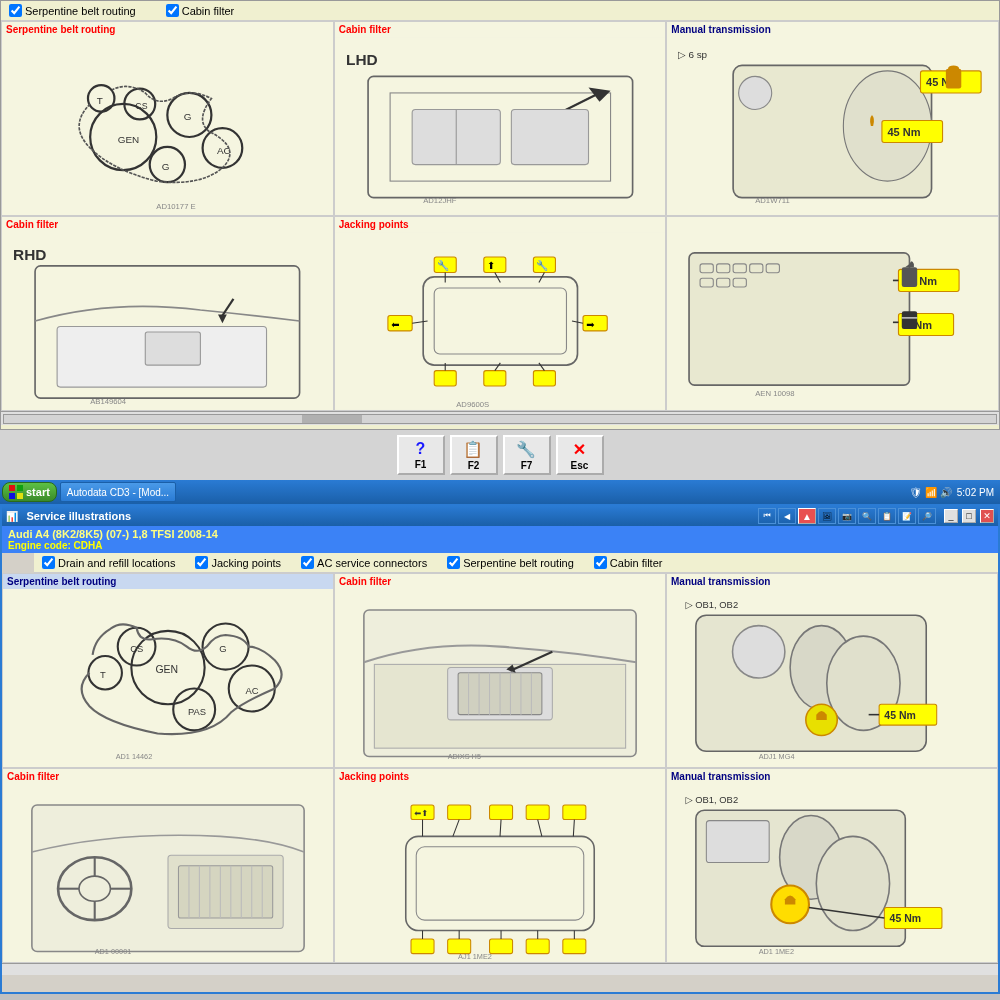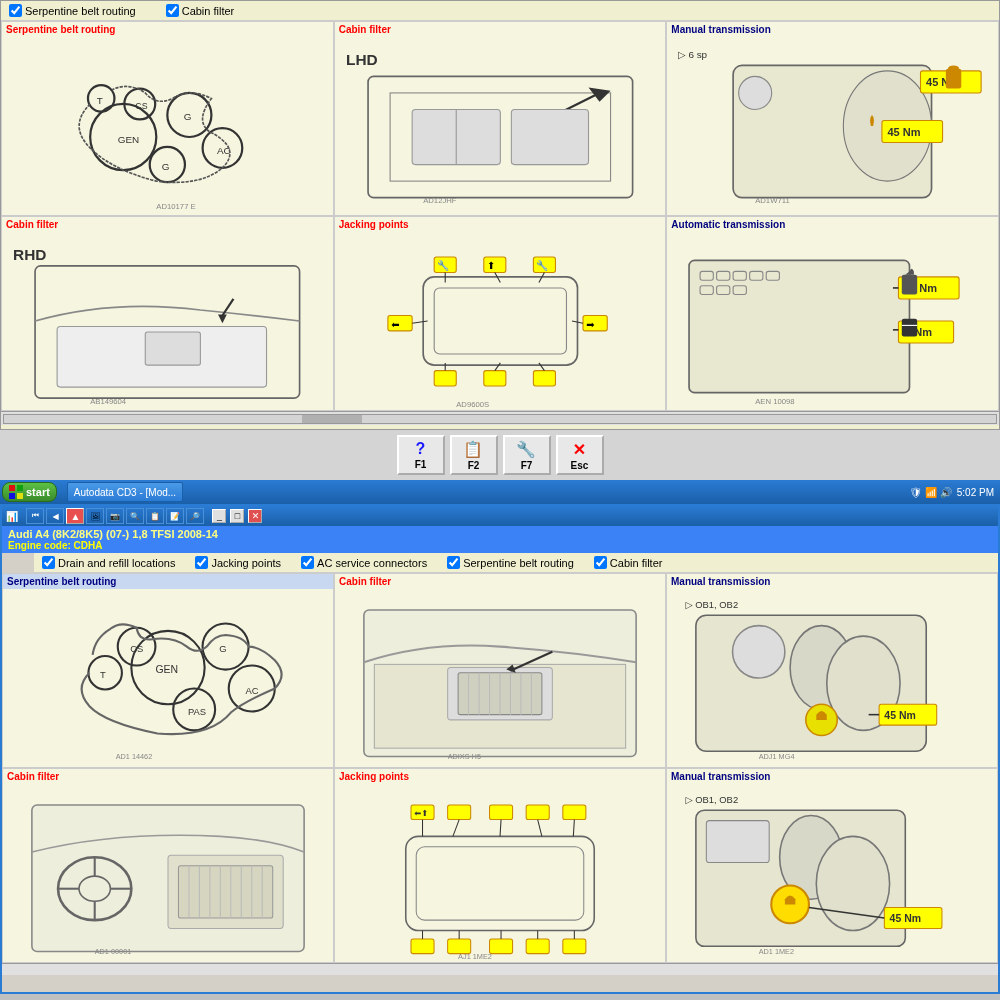--- a/index.html
+++ b/index.html
@@ -124,21 +124,21 @@
     .btn-f7 .icon { color: #333; }
     .btn-esc .icon { color: red; }
 
     
     .taskbar {
       height: 24px;
       background: linear-gradient(to bottom, #2a7bd4 0%, #1a5fa8 100%);
       display: flex;
       align-items: center;
       padding: 0 2px;
-      gap: 10px;
+      gap: 3px;
     }
 
     .start-btn {
       height: 20px;
       background: linear-gradient(to bottom, #5dc145 0%, #3a8a2a 100%);
       border: 1px solid #2a6a1a;
       border-radius: 8px;
       color: white;
       font-weight: bold;
       font-size: 11px;
@@ -401,21 +401,20 @@
           <line x1="225" y1="82" x2="215" y2="80" stroke="#333" stroke-width="1"></line>
           <line x1="100" y1="125" x2="100" y2="118" stroke="#333" stroke-width="1"></line>
           <line x1="145" y1="125" x2="150" y2="118" stroke="#333" stroke-width="1"></line>
           <line x1="190" y1="125" x2="185" y2="118" stroke="#333" stroke-width="1"></line>
           <text x="110" y="158" font-size="7" fill="#888">AD9600S</text>
         </svg>
       </div>
     </div>
 
     <div class="diagram-cell">
-      <div class="diagram-cell-title blue">Automatic transmission</div>
       <div class="diagram-content">
         <svg viewBox="0 0 300 160" class="diagram-svg">
           <rect width="300" height="160" fill="#f5f5e0"></rect>
 
           <rect x="20" y="25" width="200" height="120" fill="#e8e8d0" stroke="#666" stroke-width="1.5" rx="5"></rect>
 
           <g stroke="#888" stroke-width="1" fill="none">
             <rect x="30" y="35" width="12" height="8" rx="2"></rect>
             <rect x="45" y="35" width="12" height="8" rx="2"></rect>
             <rect x="60" y="35" width="12" height="8" rx="2"></rect>
@@ -489,20 +488,21 @@
   <div class="taskbar-right">
     <span>🛡 📶 🔊</span>
     <span>5:02 PM</span>
   </div>
 </div>
 
 <div class="app-window">
 
   <div class="app-titlebar">
     <span style="color:#ffff80; font-size:10px; margin-right:4px;">📊</span>
+    <span class="app-title-text">Service illustrations</span>
 
     <div style="display:flex; gap:2px; margin-right:4px;">
       <div class="nav-icon" style="color:white; background:transparent; border:1px solid #4a90d8;">⏮</div>
       <div class="nav-icon" style="color:white; background:transparent; border:1px solid #4a90d8;">◀</div>
       <div class="nav-icon" style="background:#e85050; color:white; font-size:10px;">▲</div>
       <div class="nav-icon" style="background:transparent; border:1px solid #4a90d8; font-size:8px;">🖼</div>
       <div class="nav-icon" style="background:transparent; border:1px solid #4a90d8; font-size:8px;">📷</div>
       <div class="nav-icon" style="background:transparent; border:1px solid #4a90d8; font-size:8px;">🔍</div>
       <div class="nav-icon" style="background:transparent; border:1px solid #4a90d8; font-size:8px;">📋</div>
       <div class="nav-icon" style="background:transparent; border:1px solid #4a90d8; font-size:8px;">📝</div>

